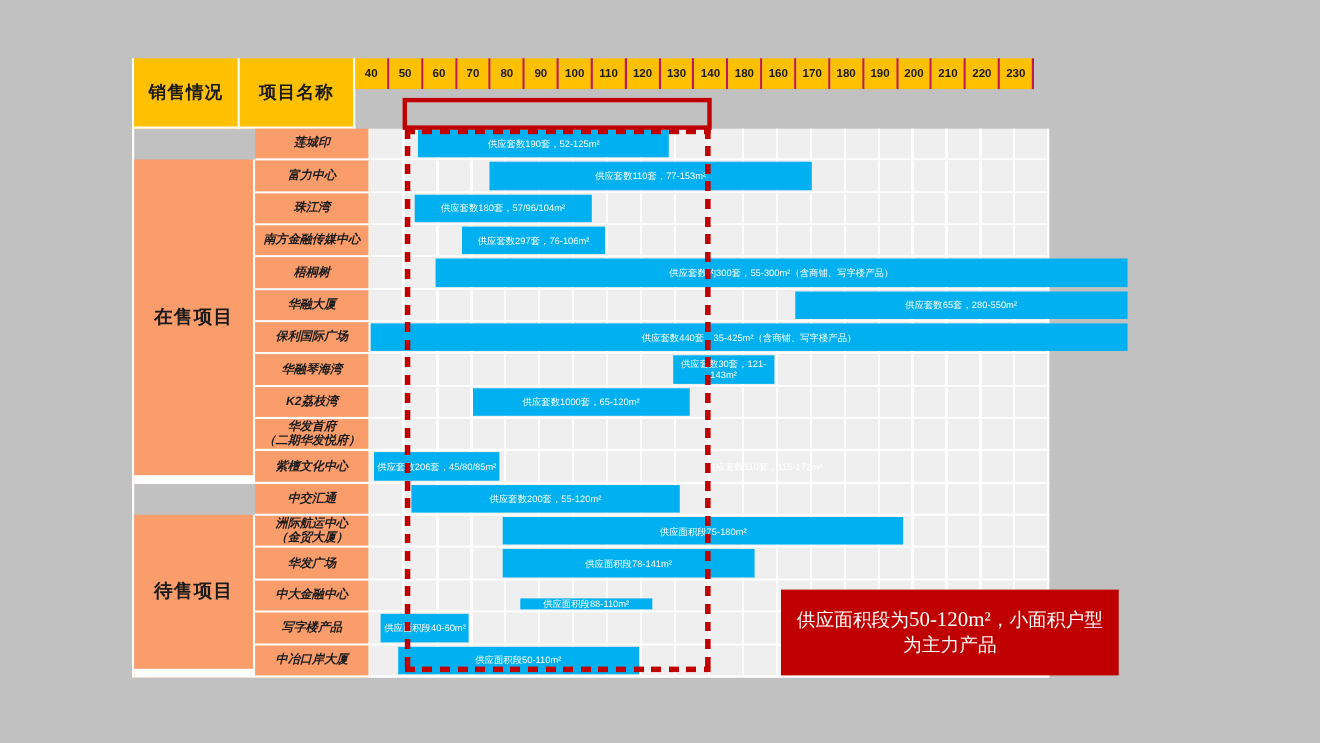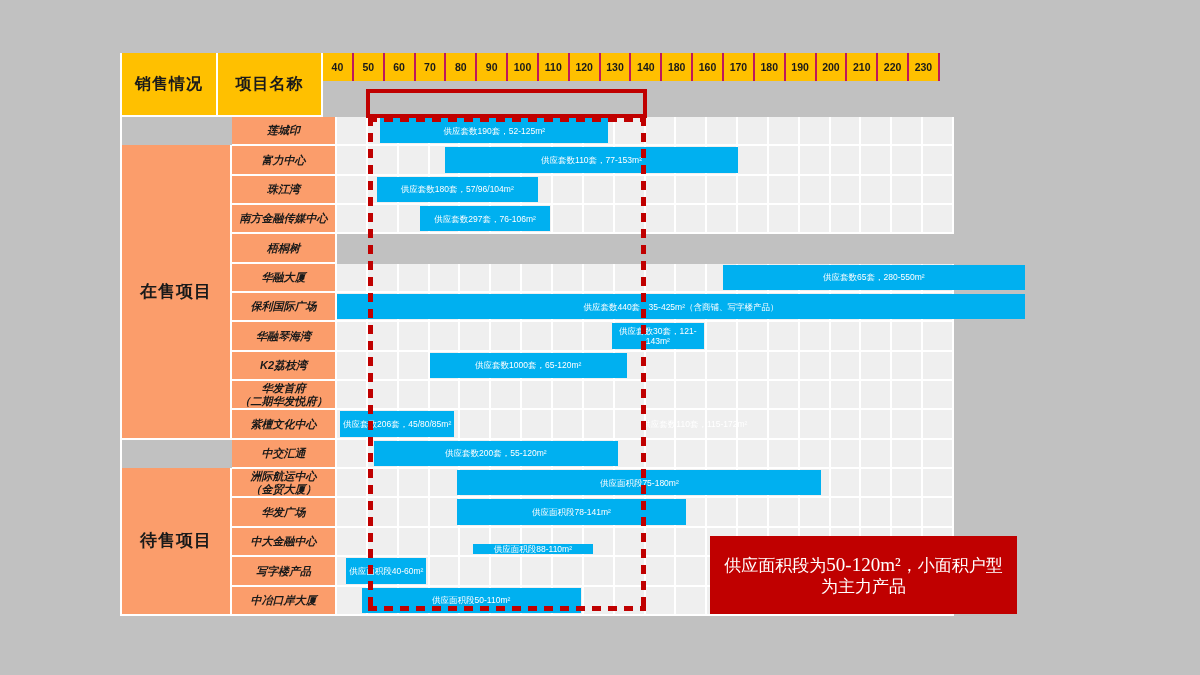--- a/index.html
+++ b/index.html
@@ -17,21 +17,21 @@
   .c1{width:96px;}
   .c2{width:105px;}
   .hright{width:617px;display:flex;flex-direction:column;}
   .htitle{height:36px;background:#FFC000;border-bottom:2px solid #fff;box-sizing:border-box;
           display:flex;align-items:center;justify-content:center;font-weight:bold;font-size:17px;letter-spacing:2px;}
   .axis-row{height:28px;display:flex;}
   .axis-cell{flex:1;background:#FFC000;border-right:2px solid #be185d;box-sizing:border-box;
              display:flex;align-items:center;justify-content:center;font-size:10.5px;font-weight:bold;}
   
   .tbody{display:grid;grid-template-columns:110px 105px 617px;grid-auto-rows:29.35px;position:relative;}
-  .group-cell{background:#FB9D6B;border-right:2px solid #fff;border-bottom:2px solid #ffffff;box-sizing:border-box;
+  .group-cell{background:#FB9D6B;border-right:2px solid #fff;border-bottom:8px solid #ffffff;box-sizing:border-box;
               display:flex;align-items:center;justify-content:center;font-size:17px;font-weight:bold;letter-spacing:1px;margin-top:28px;}
   .name-cell{background:#FB9D6B;border-right:2px solid #fff;border-bottom:2px solid #fff;box-sizing:border-box;
              display:flex;align-items:center;justify-content:center;text-align:center;
              font-size:11px;font-weight:bold;font-style:italic;line-height:1.15;white-space:pre-line;}
   .chart-cell{position:relative;border-bottom:2px solid #fff;box-sizing:border-box;
               background-color:#EFEFEF;
               background-image:repeating-linear-gradient(90deg,rgba(0,0,0,0) 0px,rgba(0,0,0,0) 28.85px,#fff 28.85px,#fff 30.85px);}
   .bar{position:absolute;top:1px;bottom:1px;background:#00B0F0;color:#fff;z-index:2;
        display:flex;align-items:center;justify-content:center;text-align:center;
        font-size:8.5px;line-height:1.2;padding:0 2px;box-sizing:border-box;}
@@ -98,20 +98,23 @@
       </div>
       <div class="name-cell" style="grid-area: 3 / 2;">珠江湾</div>
       <div class="chart-cell" style="grid-area: 3 / 3;">
         <div class="bar" style="left: 6.5%; width: 26%;">供应套数180套，57/96/104m²</div>
       </div>
       <div class="name-cell" style="grid-area: 4 / 2;">南方金融传媒中心</div>
       <div class="chart-cell" style="grid-area: 4 / 3;">
         <div class="bar" style="left: 13.5%; width: 21%;">供应套数297套，76-106m²</div>
       </div>
       <div class="name-cell" style="grid-area: 5 / 2;">梧桐树</div>
+      <div class="chart-cell" style="grid-area: 5 / 3;">
+        <div class="bar" style="left: 9.5%; width: 102%;">供应套数约300套，55-300m²（含商铺、写字楼产品）</div>
+      </div>
       <div class="name-cell" style="grid-area: 6 / 2;">华融大厦</div>
       <div class="chart-cell" style="grid-area: 6 / 3;">
         <div class="bar" style="left: 62.5%; width: 49%;">供应套数65套，280-550m²</div>
       </div>
       <div class="name-cell" style="grid-area: 7 / 2;">保利国际广场</div>
       <div class="chart-cell" style="grid-area: 7 / 3;">
         <div class="bar" style="left: 0%; width: 111.5%;">供应套数440套，35-425m²（含商铺、写字楼产品）</div>
       </div>
       <div class="name-cell" style="grid-area: 8 / 2;">华融琴海湾</div>
       <div class="chart-cell" style="grid-area: 8 / 3;">

